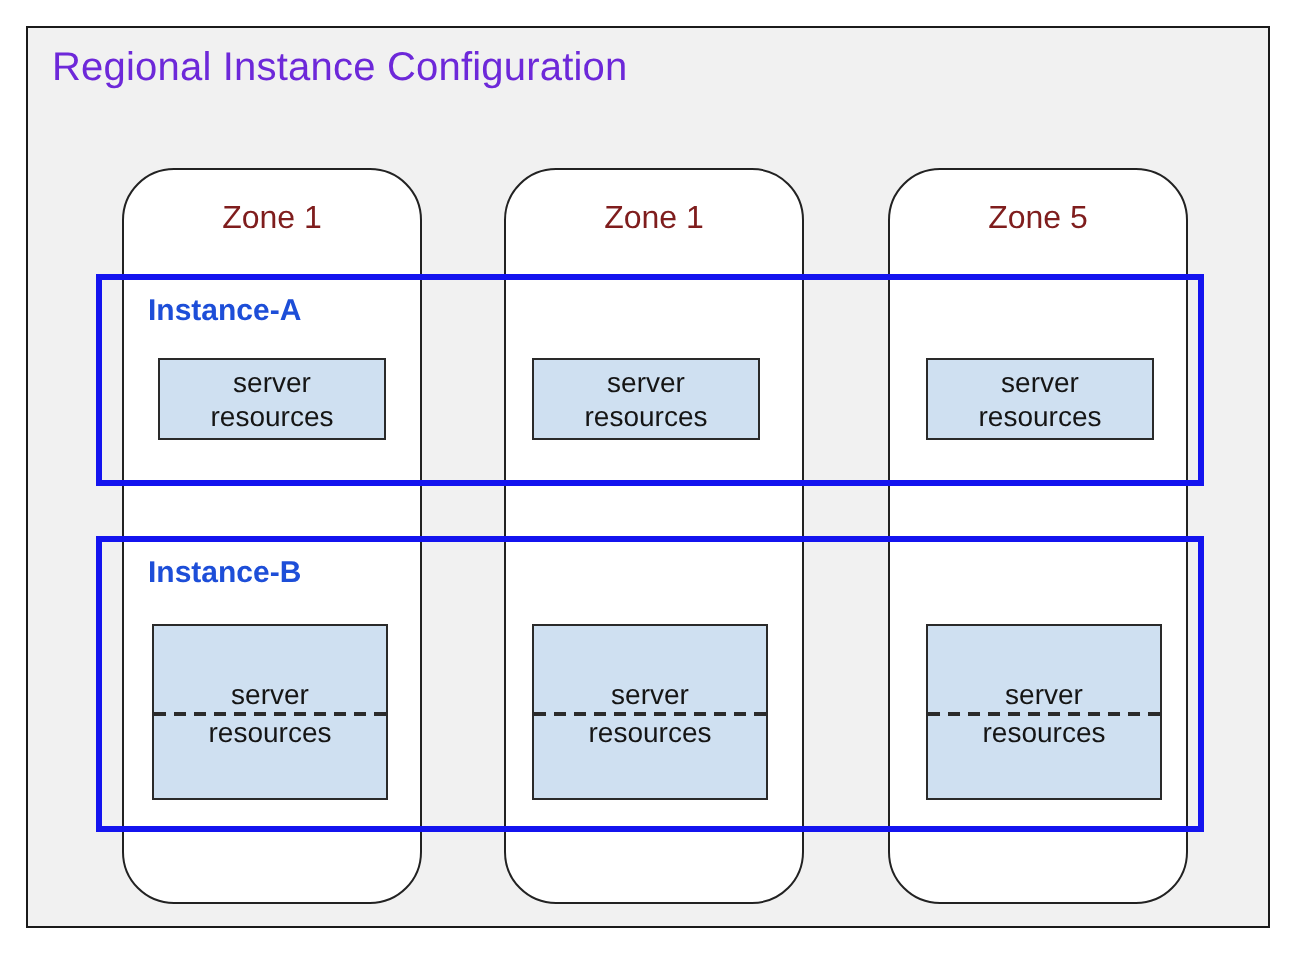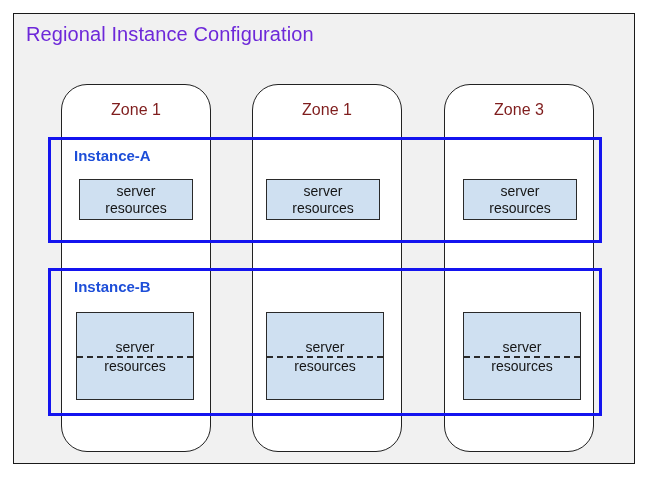--- a/index.html
+++ b/index.html
@@ -162,21 +162,21 @@
 
     <div class="zone zone-1">
       <div class="zone-label">Zone 1</div>
     </div>
 
     <div class="zone zone-2">
       <div class="zone-label">Zone 1</div>
     </div>
 
     <div class="zone zone-3">
-      <div class="zone-label">Zone 3</div>
+      <div class="zone-label">Zone 5</div>
     </div>
 
     <div class="instance-band instance-a">
       <div class="instance-label">Instance-A</div>
     </div>
 
     <div class="srbox srbox-a col-1">
       <span class="line-top">server</span>
       <span class="line-bottom">resources</span>
     </div>

